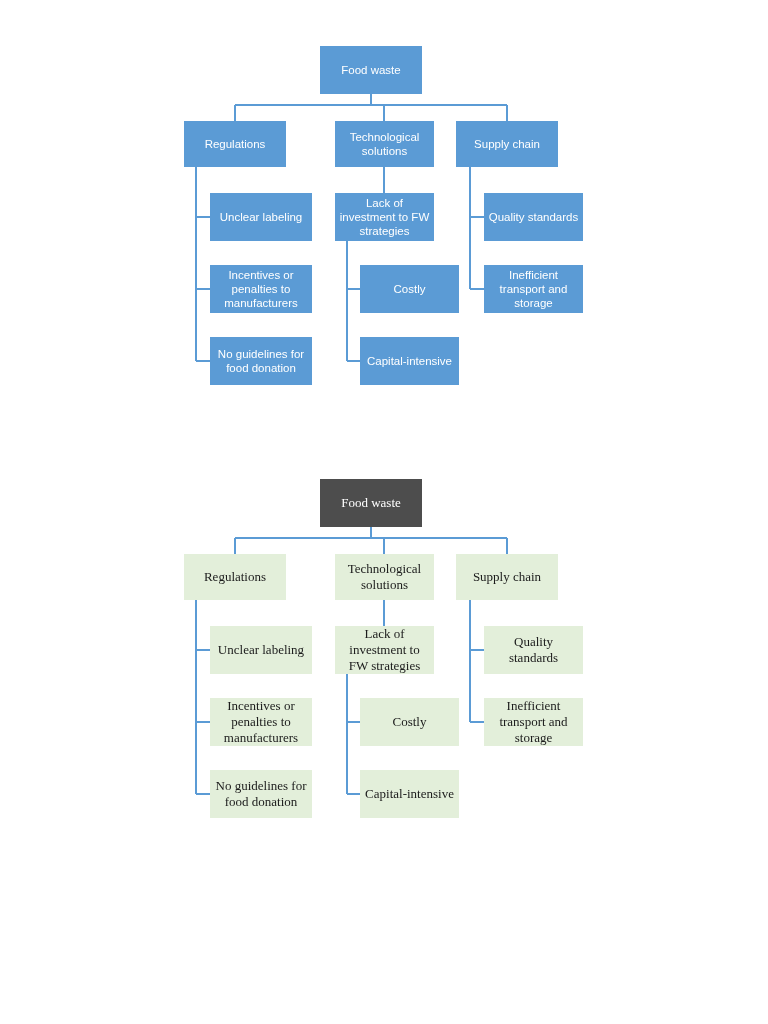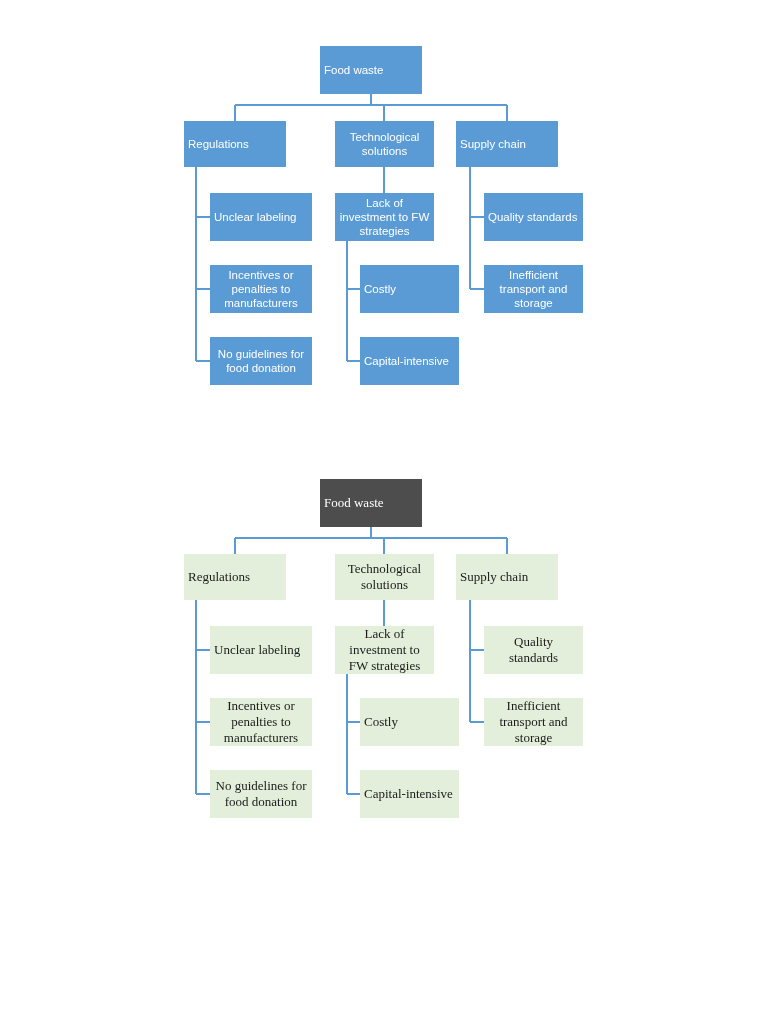--- a/index.html
+++ b/index.html
@@ -30,21 +30,21 @@
     width: 768px;
     height: 420px;
     pointer-events: none;
   }
 
   .node {
     position: absolute;
     box-sizing: border-box;
     display: flex;
     align-items: center;
-    justify-content: flex-start;
+    justify-content: center;
     text-align: center;
     line-height: 1.22;
     padding: 10px 4px;
   }
 
   
   #diagram-blue .node {
     background: #5B9BD5;
     color: #ffffff;
     font-family: "Liberation Sans", sans-serif;

